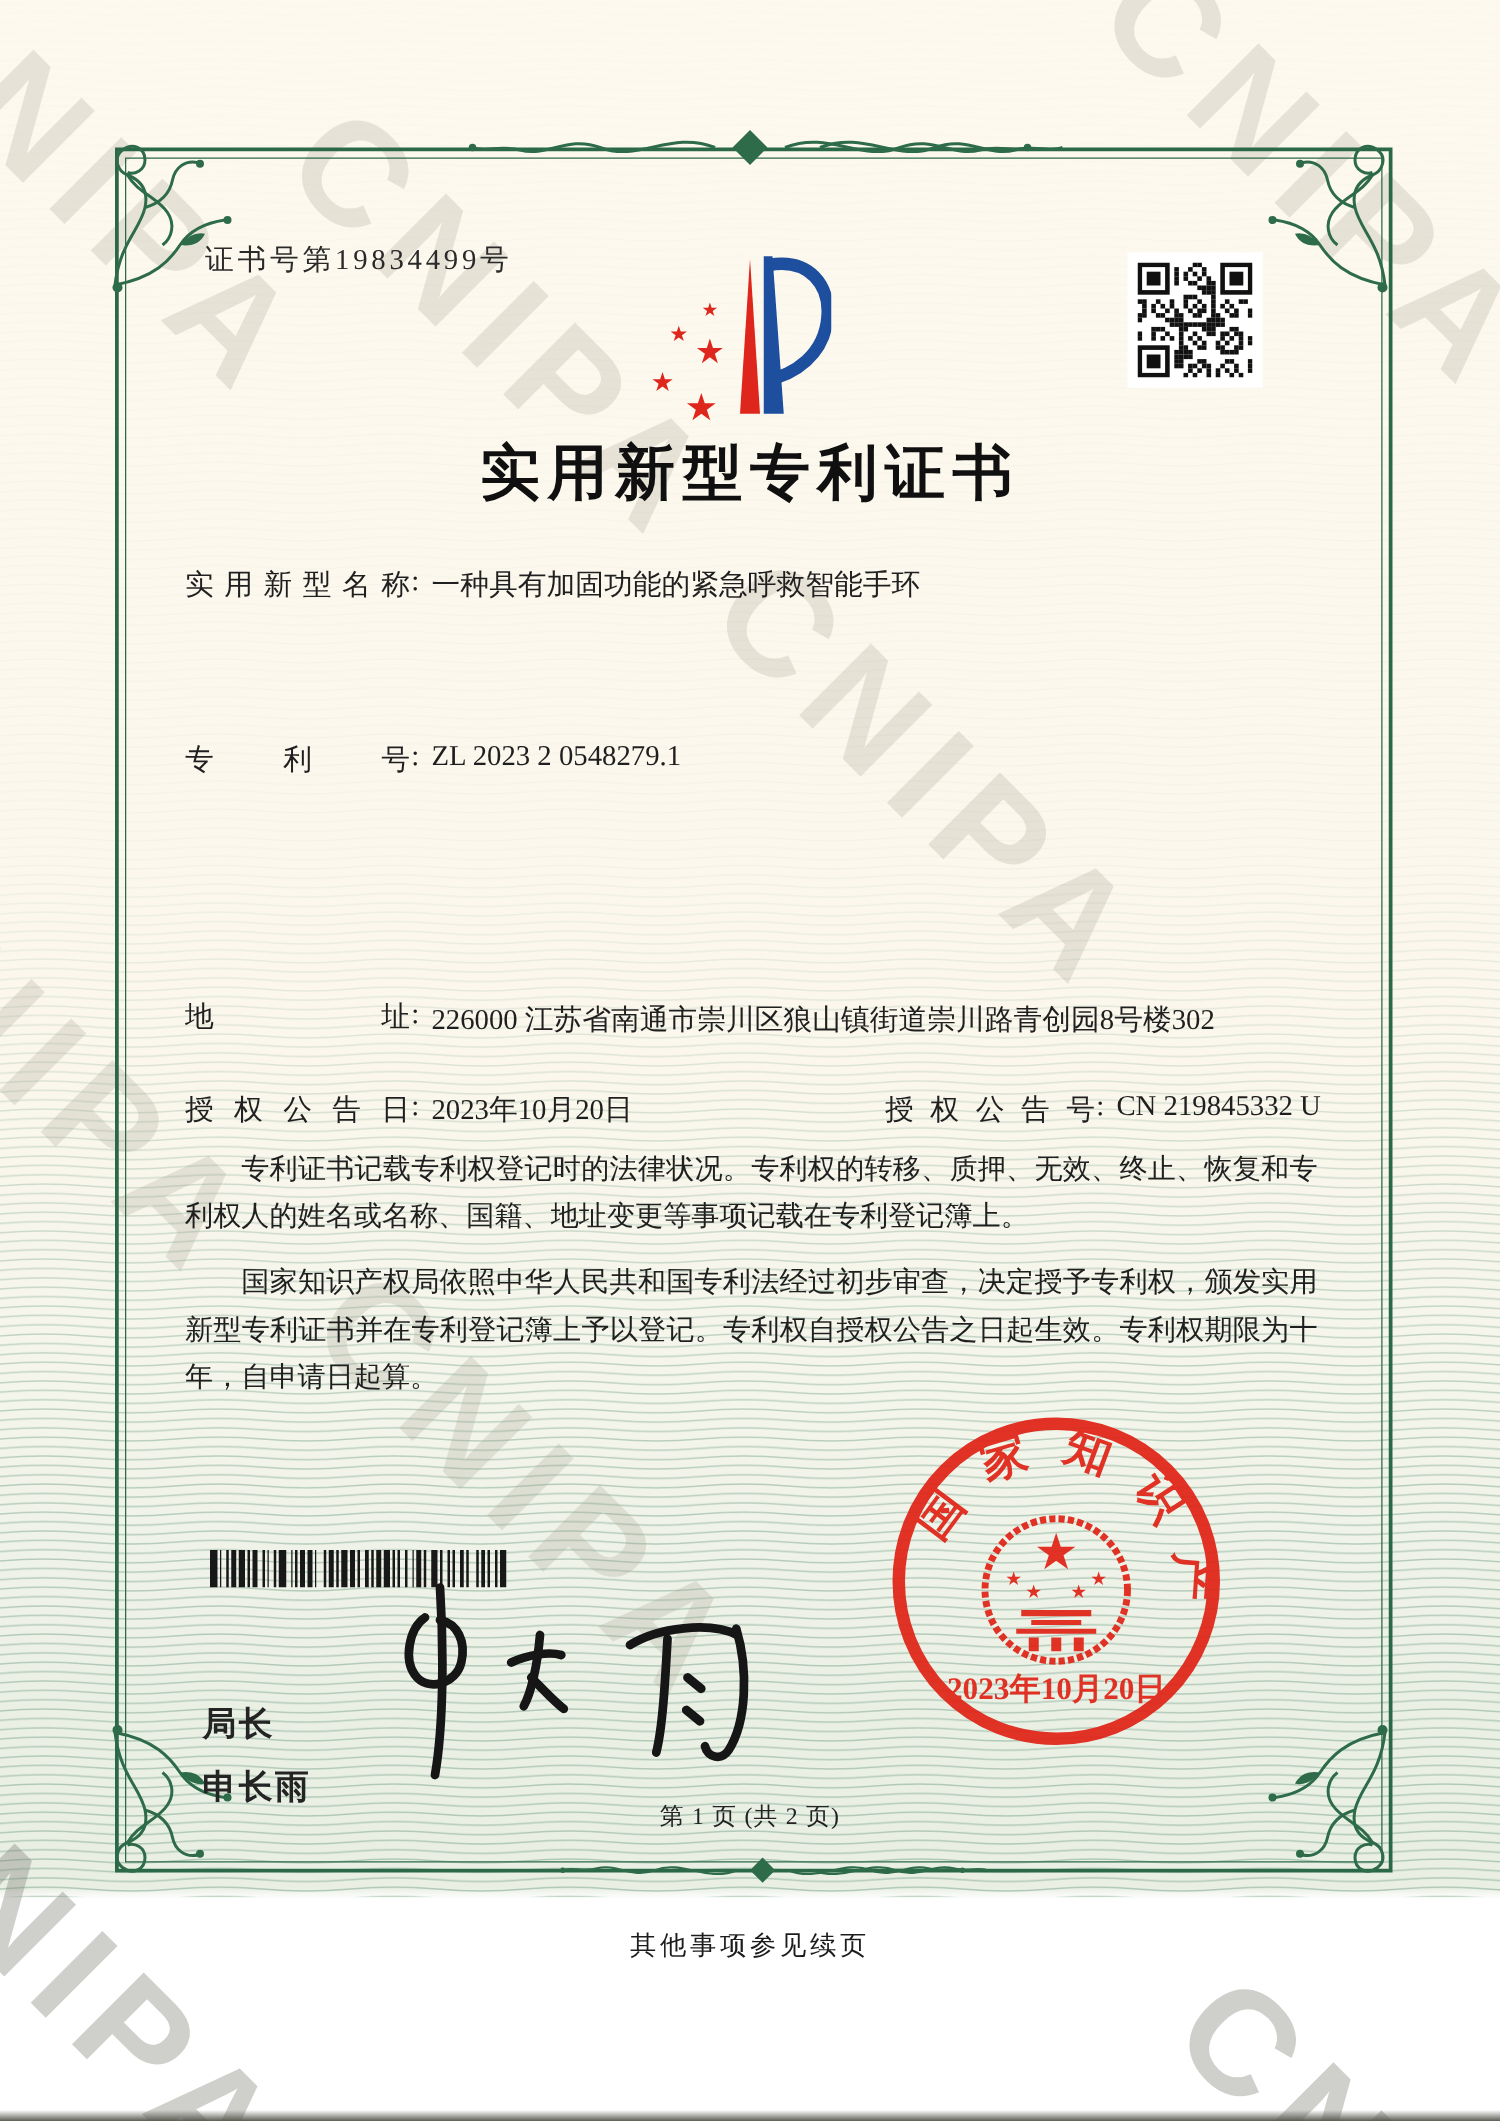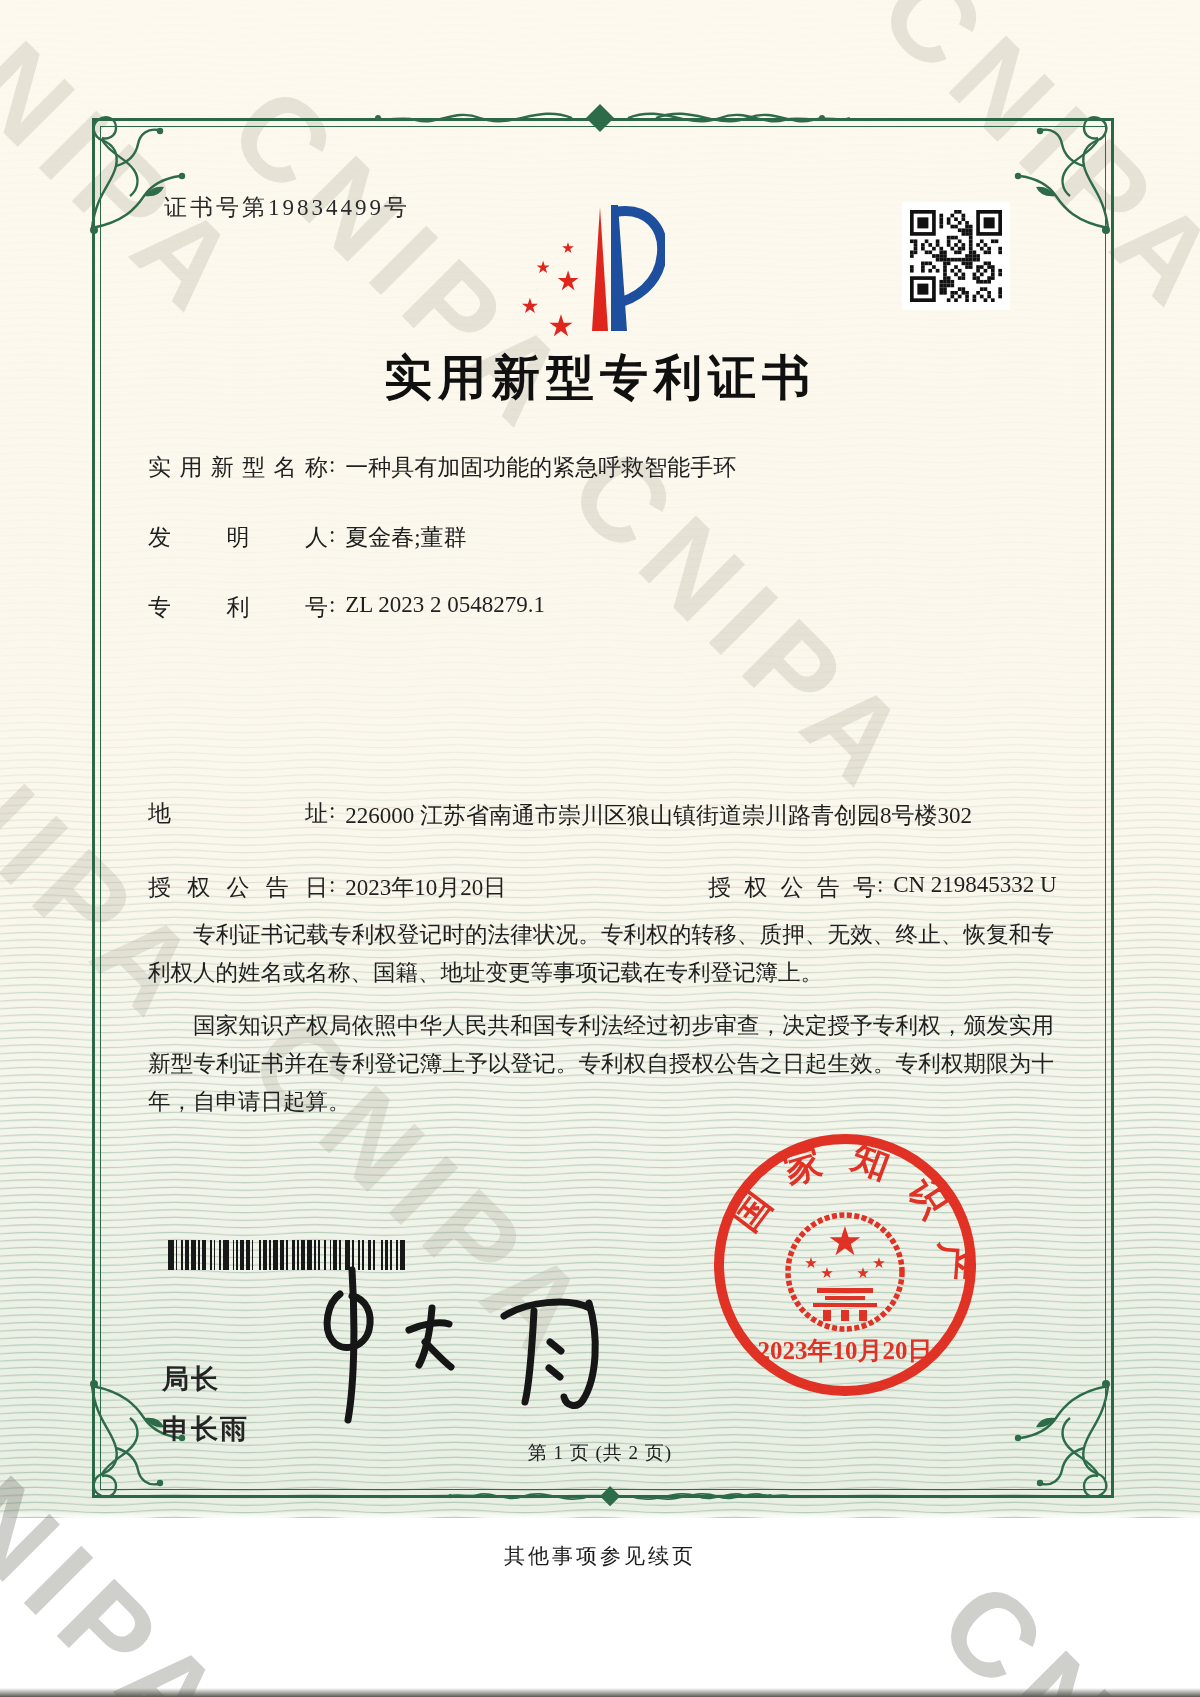--- a/index.html
+++ b/index.html
@@ -319,24 +319,20 @@
         <rect x="7.36" y="73.60000000000001" width="11.040000000000001" height="11.040000000000001" fill="#111"></rect>
       </svg>
     </div>
 
   <div class="title">实用新型专利证书</div>
 
   <div class="row" style="top:452px">
     <span class="row-label">实用新型名称</span><span class="row-colon">:</span>
     <span class="row-value">一种具有加固功能的紧急呼救智能手环</span>
   </div>
-  <div class="row" style="top:522px">
-    <span class="row-label">发明人</span><span class="row-colon">:</span>
-    <span class="row-value">夏金春;董群</span>
-  </div>
   <div class="row" style="top:592px">
     <span class="row-label">专利号</span><span class="row-colon">:</span>
     <span class="row-value">ZL 2023 2 0548279.1</span>
   </div>
   <div class="row" style="top:798px">
     <span class="row-label">地址</span><span class="row-colon">:</span>
     <span class="row-value wrap">226000 江苏省南通市崇川区狼山镇街道崇川路青创园8号楼302</span>
   </div>
 
   <div class="row" style="top:872px;width:906px">

